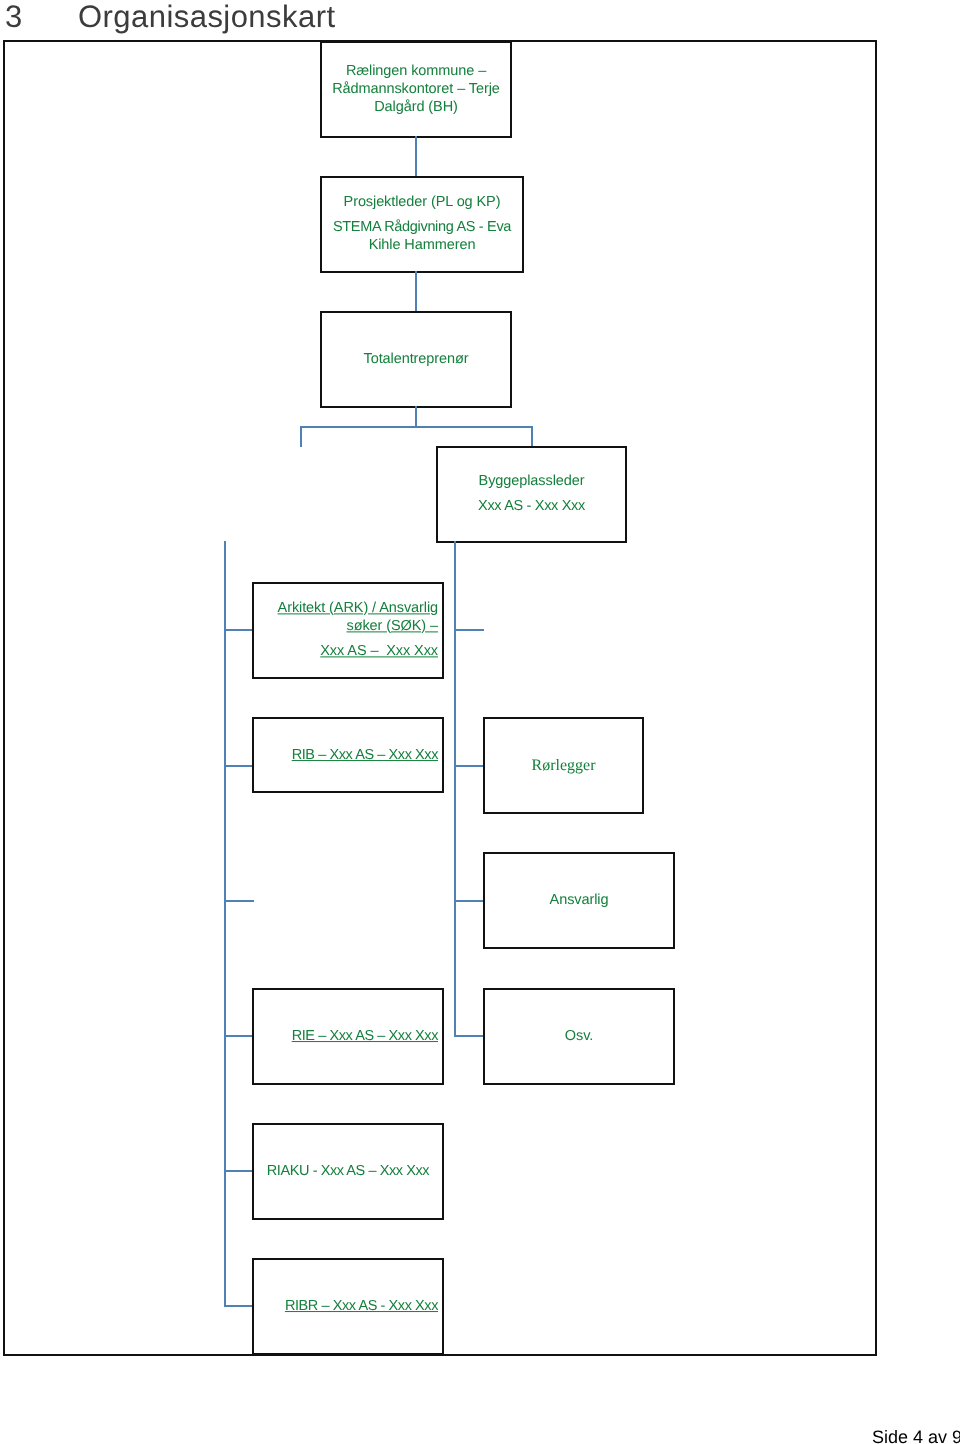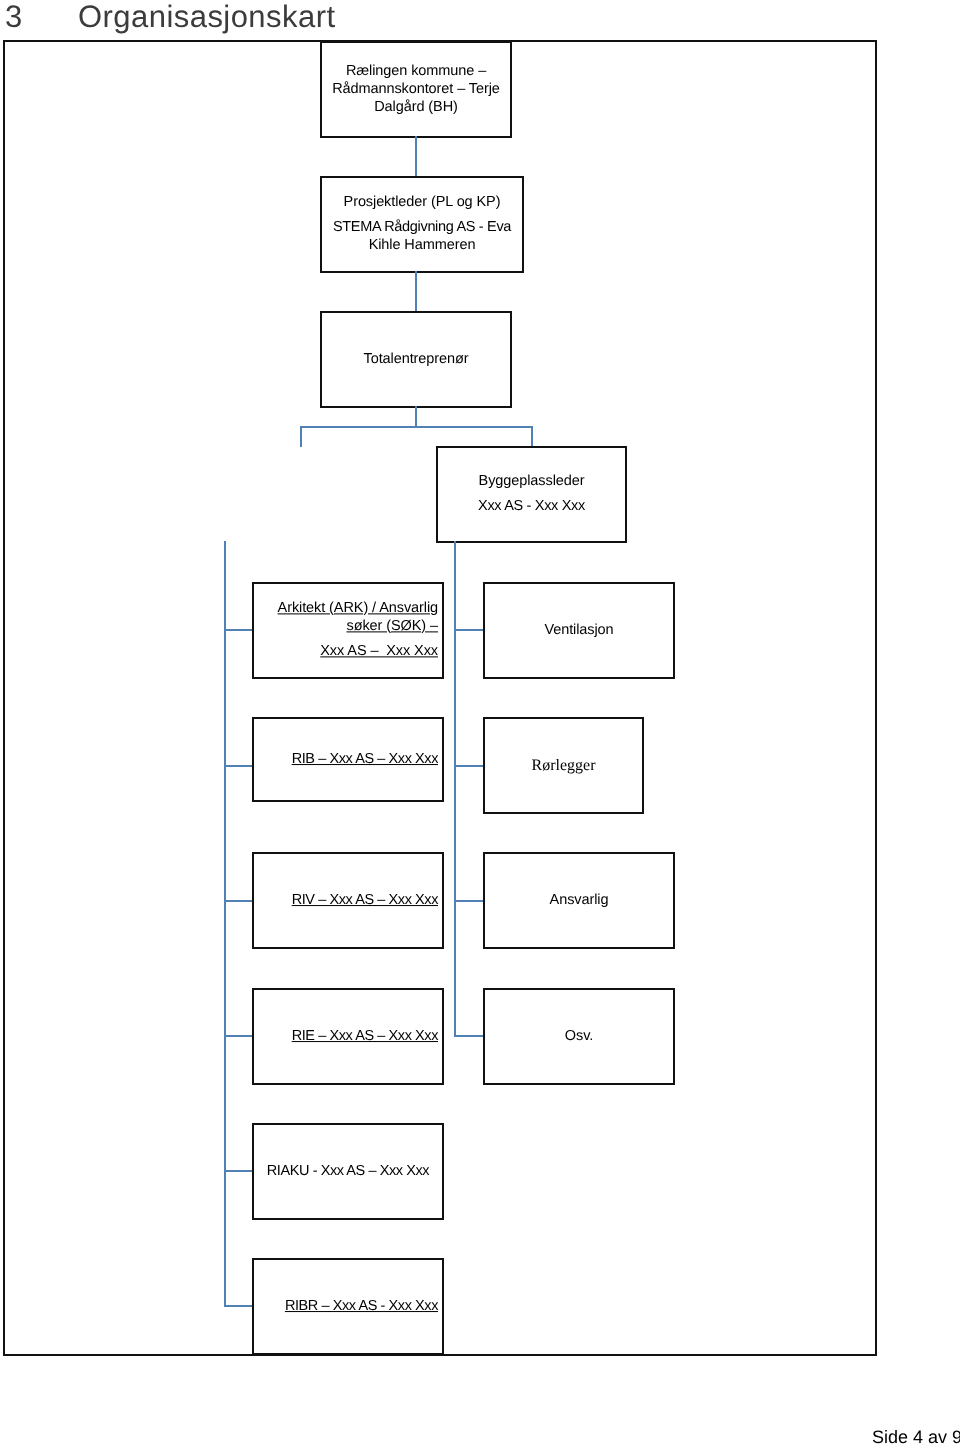--- a/index.html
+++ b/index.html
@@ -9,21 +9,21 @@
   .page{position:absolute;left:0;top:0;width:960px;height:1444px;}
 
   .heading{position:absolute;left:0;top:0;color:#3c3c3c;font-size:31px;line-height:34px;white-space:nowrap;}
   .heading .num{position:absolute;left:5px;top:0;}
   .heading .txt{position:absolute;left:78px;top:0;letter-spacing:0.45px;}
 
   .outer{position:absolute;left:3px;top:40px;width:874px;height:1316px;
          border:2px solid #111;box-sizing:border-box;}
 
   .node{position:absolute;border:2px solid #111;box-sizing:border-box;background:#fff;
-        font-size:14.5px;line-height:17.9px;letter-spacing:-0.09px;white-space:pre;color:#000000;}
+        font-size:14.5px;line-height:17.9px;letter-spacing:-0.09px;white-space:pre;color:#15803d;}
   .node .body{position:absolute;left:4px;right:4px;top:50%;transform:translateY(-50%);margin-top:0.5px;}
   .node p{margin:0;}
   .node p + p{margin-top:7.5px;}
   .ctr .body{text-align:center;}
   .lft .body{text-align:right;left:0px;text-decoration:underline;}
   .serif{font-family:"Liberation Serif",serif;font-size:16px;letter-spacing:0;}
   .tight .body{letter-spacing:-0.42px;}
   .tn{letter-spacing:-0.32px;}
 
   .ln{position:absolute;background:#4f81b4;}
@@ -81,34 +81,28 @@
 
   <div class="ln vl" style="left:454px;top:541px;width:2px;height:496px;"></div>
   <div class="ln hl" style="left:454px;top:629px;width:30px;height:2px;"></div>
   <div class="ln hl" style="left:454px;top:765px;width:30px;height:2px;"></div>
   <div class="ln hl" style="left:454px;top:900px;width:30px;height:2px;"></div>
   <div class="ln hl" style="left:454px;top:1035px;width:30px;height:2px;"></div>
 
   <div class="node lft" style="left:252px;top:582px;width:192px;height:96.6px;">
     <div class="body"><p><span>Arkitekt (ARK) / Ansvarlig</span><br><span>søker (SØK) –</span></p><p>Xxx AS –  Xxx Xxx</p></div>
   </div>
-  <div class="node ctr" style="left:483px;top:582px;width:192px;height:96.6px;">
-    <div class="body"><p>Ventilasjon</p></div>
-  </div>
 
-  <div class="node lft tight" style="left:252px;top:717px;width:192px;height:85px;">
+  <div class="node lft tight" style="left:252px;top:717px;width:192px;height:76px;">
     <div class="body"><p>RIB – Xxx AS – Xxx Xxx</p></div>
   </div>
   <div class="node ctr serif" style="left:483px;top:717px;width:161px;height:96.6px;">
     <div class="body"><p>Rørlegger</p></div>
   </div>
 
-  <div class="node lft tight" style="left:252px;top:852px;width:192px;height:96.6px;">
-    <div class="body"><p>RIV – Xxx AS – Xxx Xxx</p></div>
-  </div>
   <div class="node ctr" style="left:483px;top:852px;width:192px;height:96.6px;">
     <div class="body"><p>Ansvarlig</p></div>
   </div>
 
   <div class="node lft tight" style="left:252px;top:988px;width:192px;height:96.6px;">
     <div class="body"><p>RIE – Xxx AS – Xxx Xxx</p></div>
   </div>
   <div class="node ctr" style="left:483px;top:988px;width:192px;height:96.6px;">
     <div class="body"><p>Osv.</p></div>
   </div>

